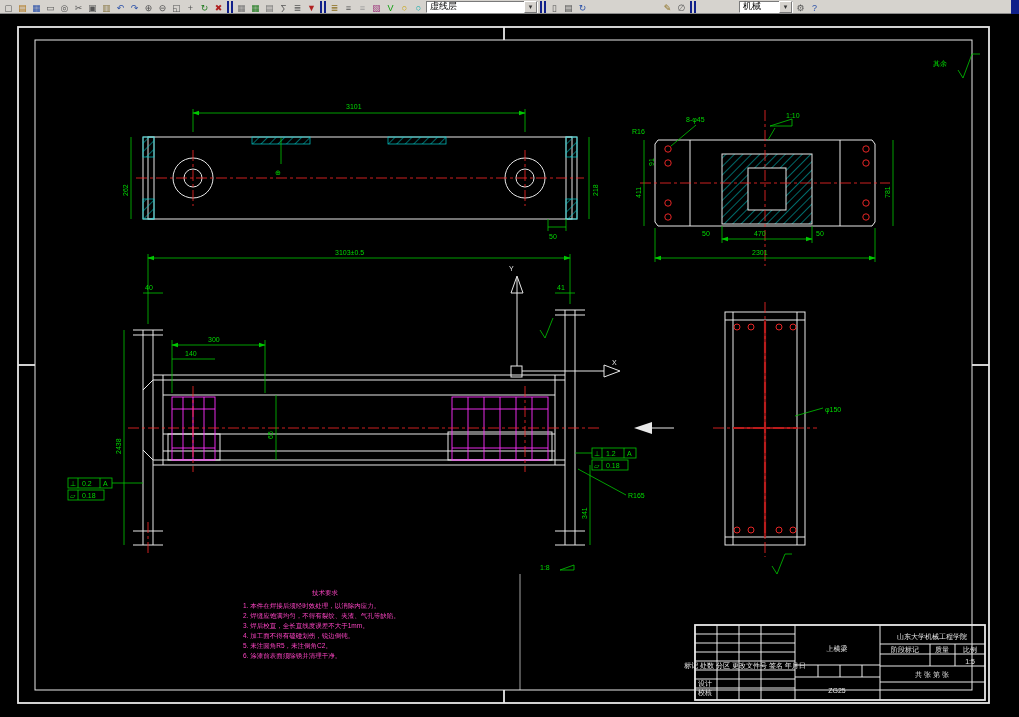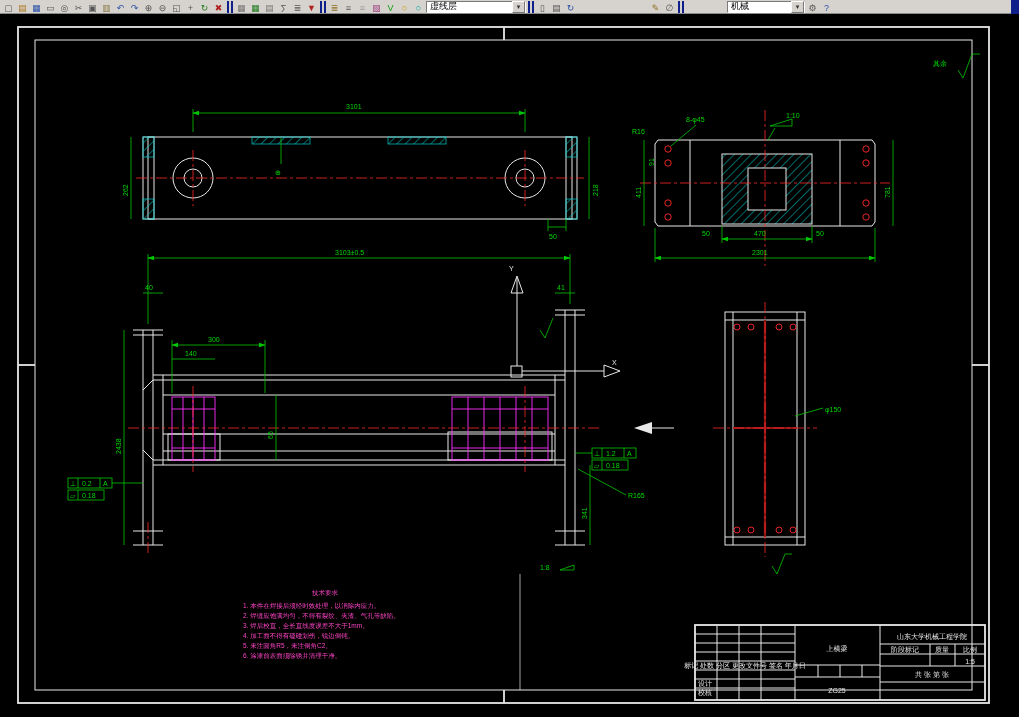--- a/index.html
+++ b/index.html
@@ -62,34 +62,34 @@
   <span class="ic" style="color:#555">≣</span>
   <span class="ic" style="color:#b02020">▼</span>
   <span class="sep"></span>
   <span class="ic" style="color:#8a6d1a">≣</span>
   <span class="ic" style="color:#555">≡</span>
   <span class="ic" style="color:#999">≡</span>
   <span class="ic" style="color:#a04080">▧</span>
   <span class="ic" style="color:#10a010">V</span>
   <span class="ic" style="color:#c8a000">○</span>
   <span class="ic" style="color:#00a8a8">○</span>
-  <div class="combo" style="width:100px">
+  <div class="combo" style="width:112px">
     <span class="ctext">虚线层</span>
     <span class="cbtn">▾</span>
   </div>
   <span class="sep"></span>
   <span class="ic" style="color:#555">▯</span>
   <span class="ic" style="color:#555">▤</span>
   <span class="ic" style="color:#2a50a8">↻</span>
   <span class="spacer" style="width:70px"></span>
   <span class="ic" style="color:#8a6d1a">✎</span>
   <span class="ic" style="color:#555">∅</span>
   <span class="sep"></span>
   <span class="spacer" style="width:40px"></span>
-  <div class="combo" style="width:78px">
+  <div class="combo" style="width:54px">
     <span class="ctext">机械</span>
     <span class="cbtn">▾</span>
   </div>
   <span class="ic" style="color:#555">⚙</span>
   <span class="ic" style="color:#2a50a8">?</span>
   <span class="endblock"></span>
 </div>
 
 <div class="canvas">
 <svg width="1019" height="703" viewBox="0 0 1019 703">

